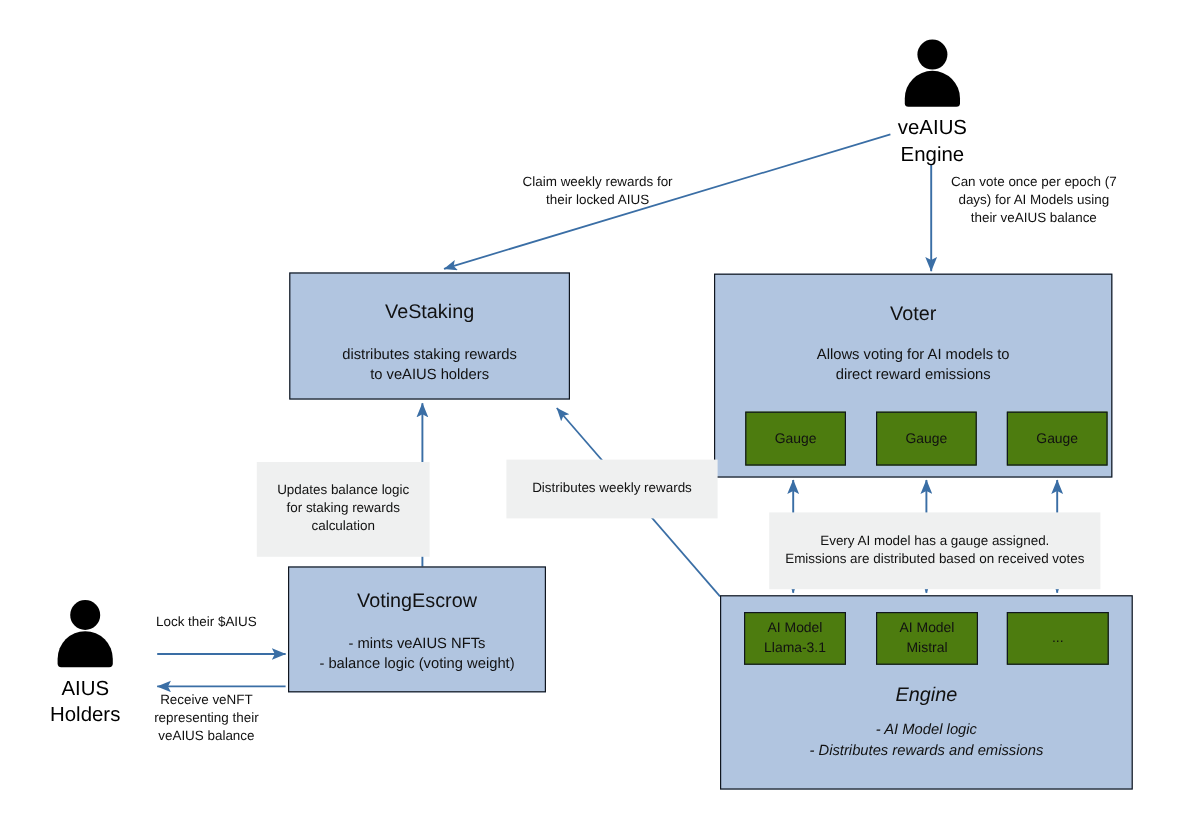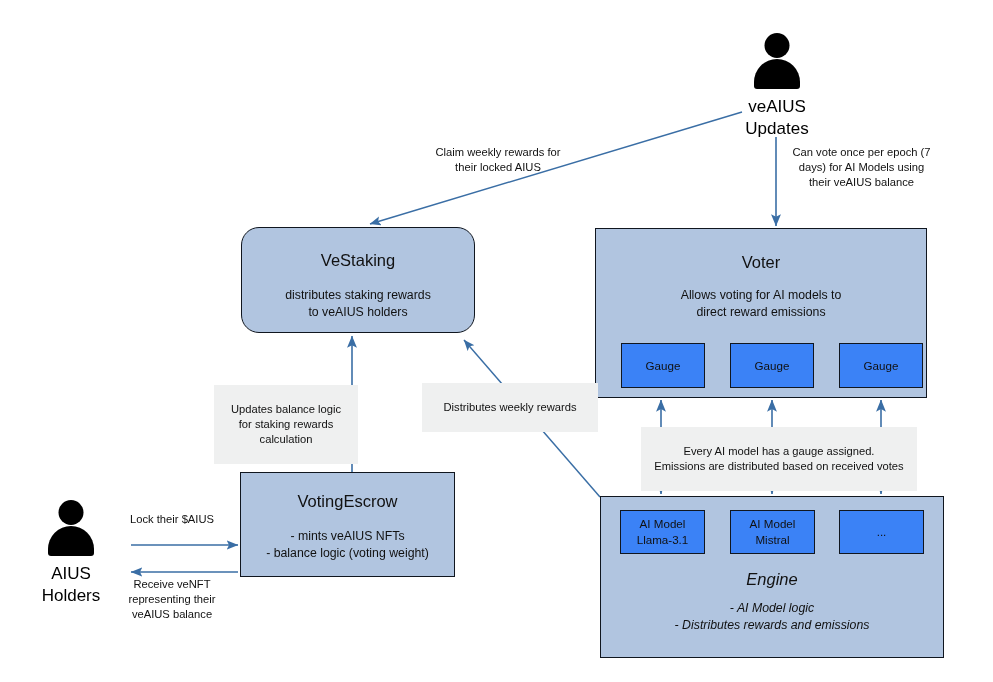--- a/index.html
+++ b/index.html
@@ -49,21 +49,21 @@
     font-size: 12.3px;
     line-height: 1.38;
     text-align: center;
     color: #111111;
     white-space: pre-line;
   }
   
   .subbox {
     position: absolute;
     box-sizing: border-box;
-    background: #3b82f6;
+    background: #4d7c0f;
     border: 1.5px solid #10161f;
     display: flex;
     align-items: center;
     justify-content: center;
     text-align: center;
     font-size: 11.6px;
     line-height: 1.35;
     white-space: pre-line;
     color: #111111;
   }
@@ -151,33 +151,33 @@
 
     <line x1="238" y1="572" x2="131" y2="572" stroke="#3a6ea5" stroke-width="1.55" marker-end="url(#ah)"></line>
   </svg>
 
   <div class="actor" style="left:744px; top:33px; width:66px;">
     <div class="actor-glyph">
       <div class="head"></div>
         <div class="body"></div>
     </div>
     <div class="actor-label">veAIUS
-Updates</div>
+Engine</div>
   </div>
 
   <div class="actor" style="left:38px; top:500px; width:66px;">
     <div class="actor-glyph">
       <div class="head"></div>
         <div class="body"></div>
     </div>
     <div class="actor-label">AIUS
 Holders</div>
   </div>
 
-  <div class="node" style="left:241px; top:227px; width:234px; height:106px; justify-content:flex-start; padding-top:22px;border-radius:18px;">
+  <div class="node" style="left:241px; top:227px; width:234px; height:106px; justify-content:flex-start; padding-top:22px;">
     <div class="node-title">VeStaking</div>
     <div class="node-sub" style="margin-top:16px;">distributes staking rewards
 to veAIUS holders</div>
   </div>
 
   <div class="node" style="left:595px; top:228px; width:332px; height:170px; justify-content:flex-start; padding-top:23px;">
     <div class="node-title">Voter</div>
     <div class="node-sub" style="margin-top:14px;">Allows voting for AI models to
 direct reward emissions</div>
   </div>

